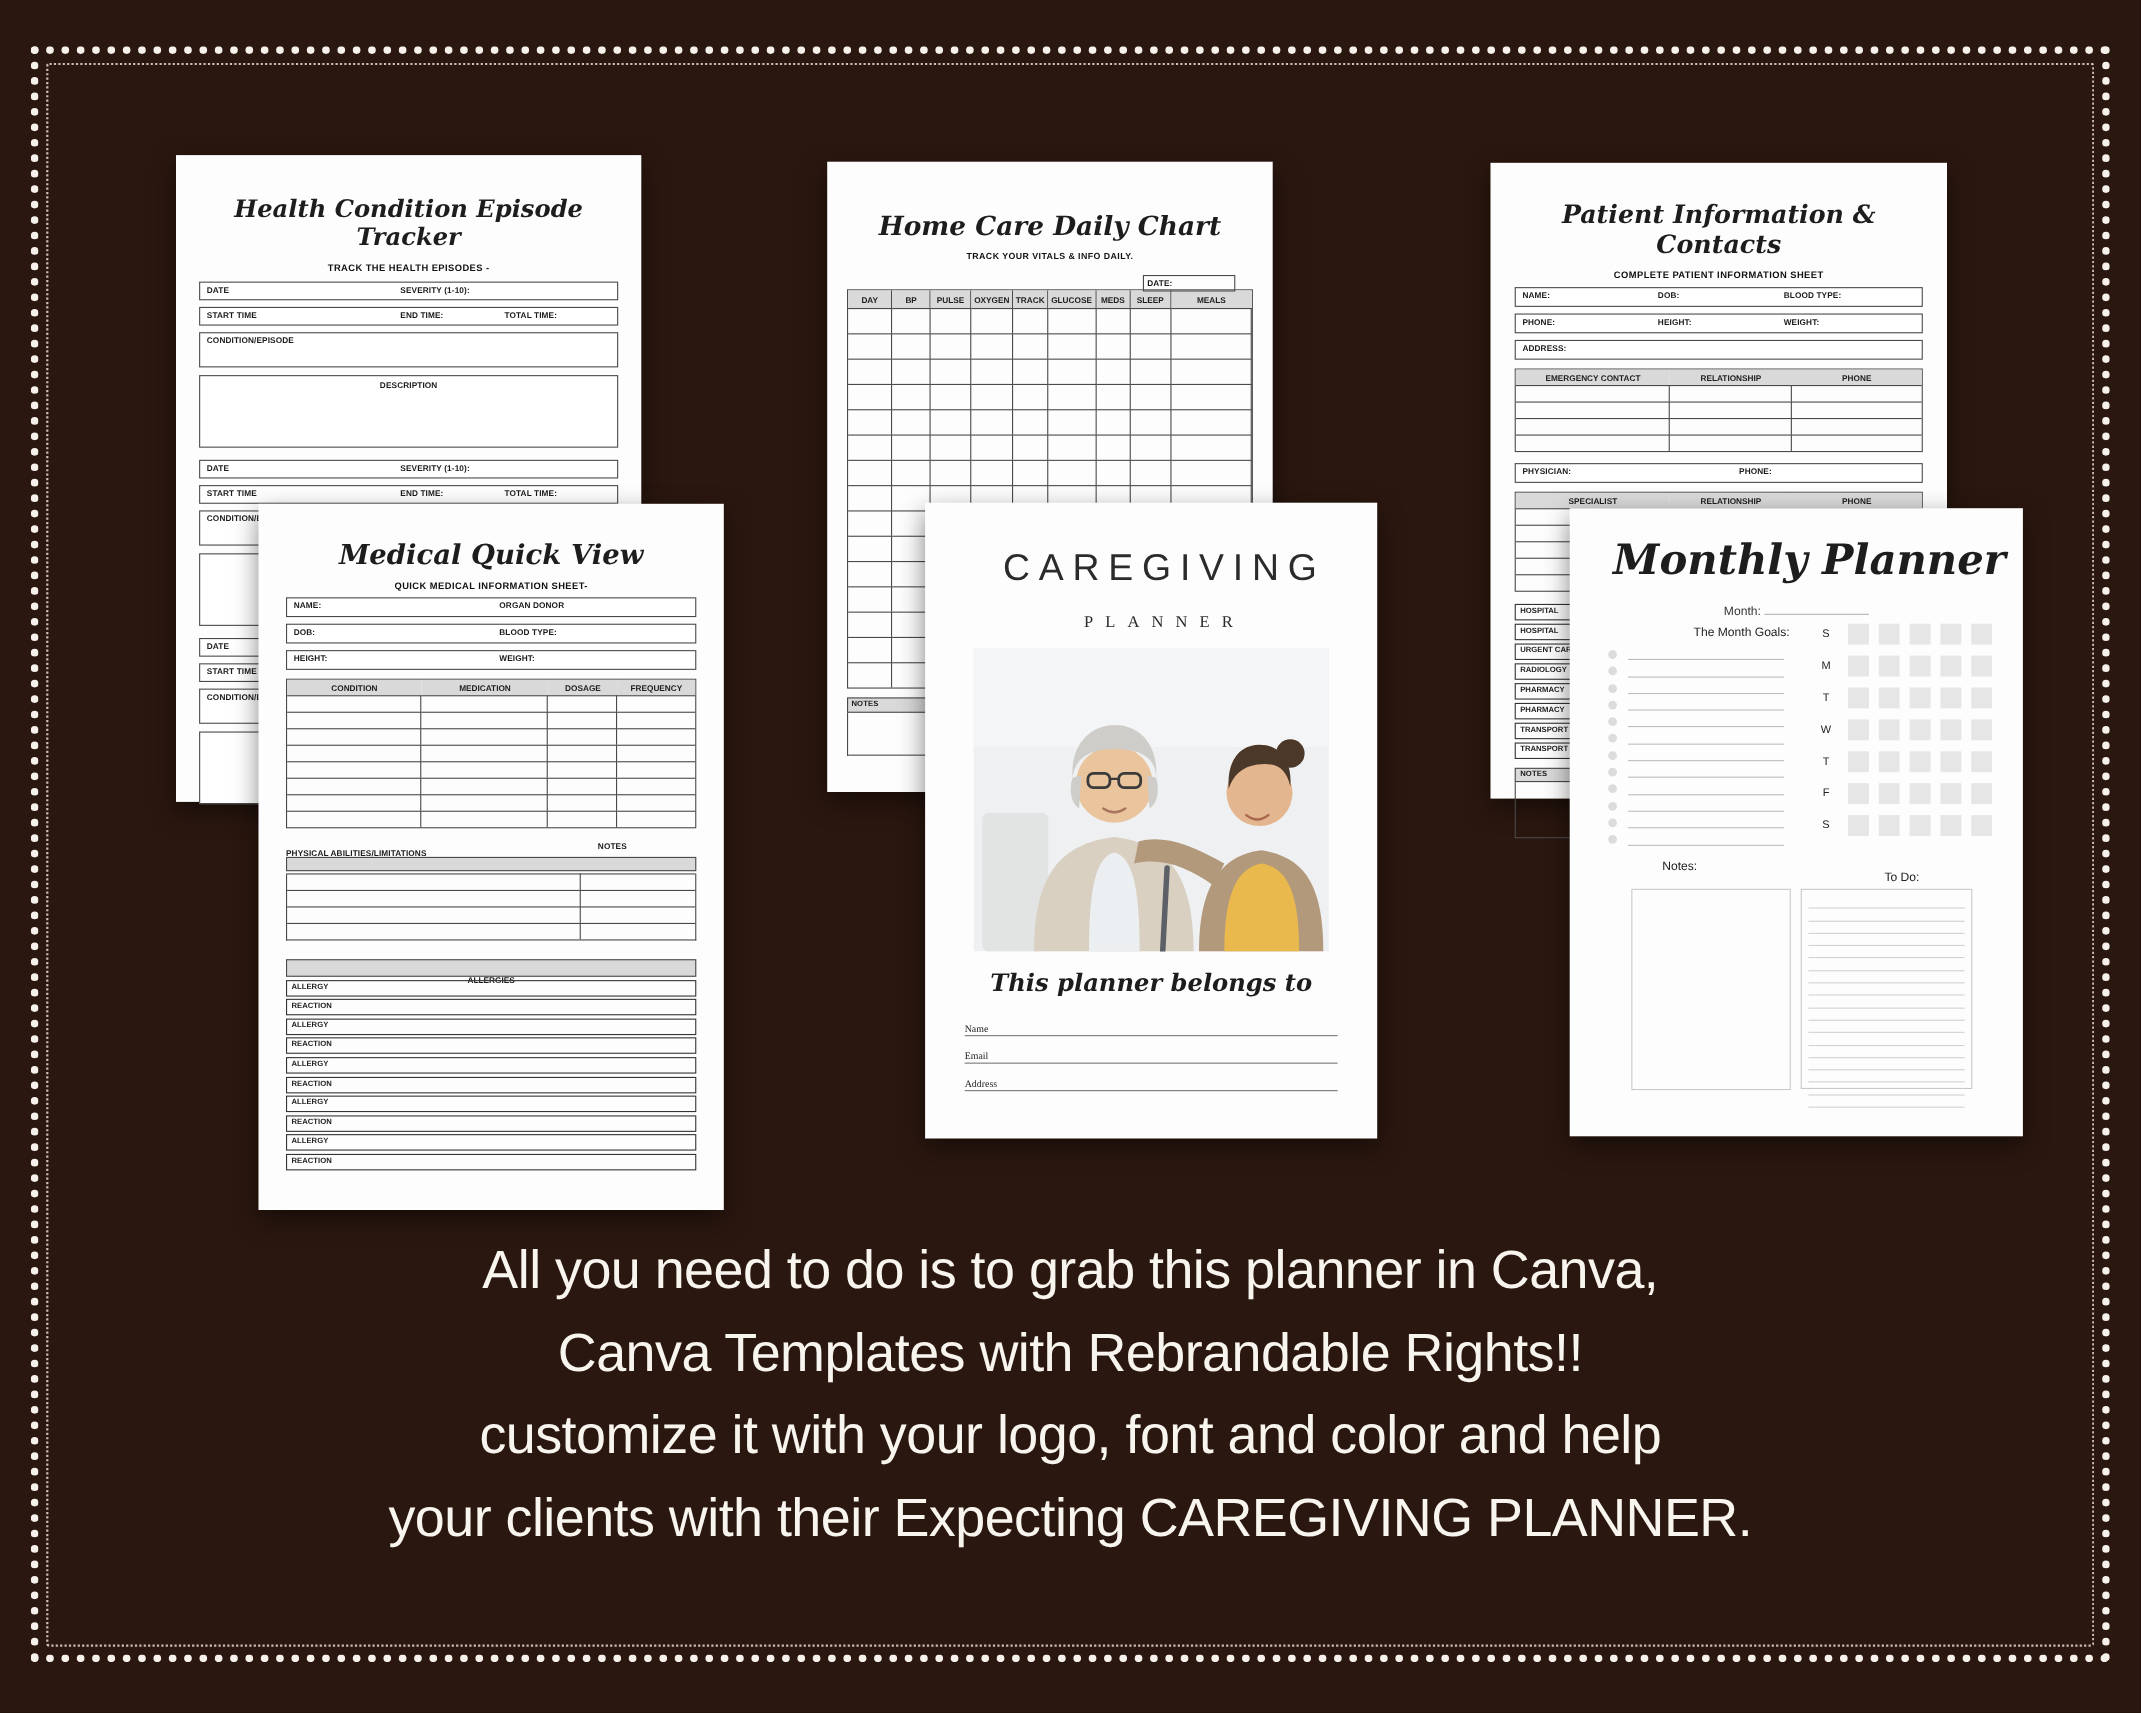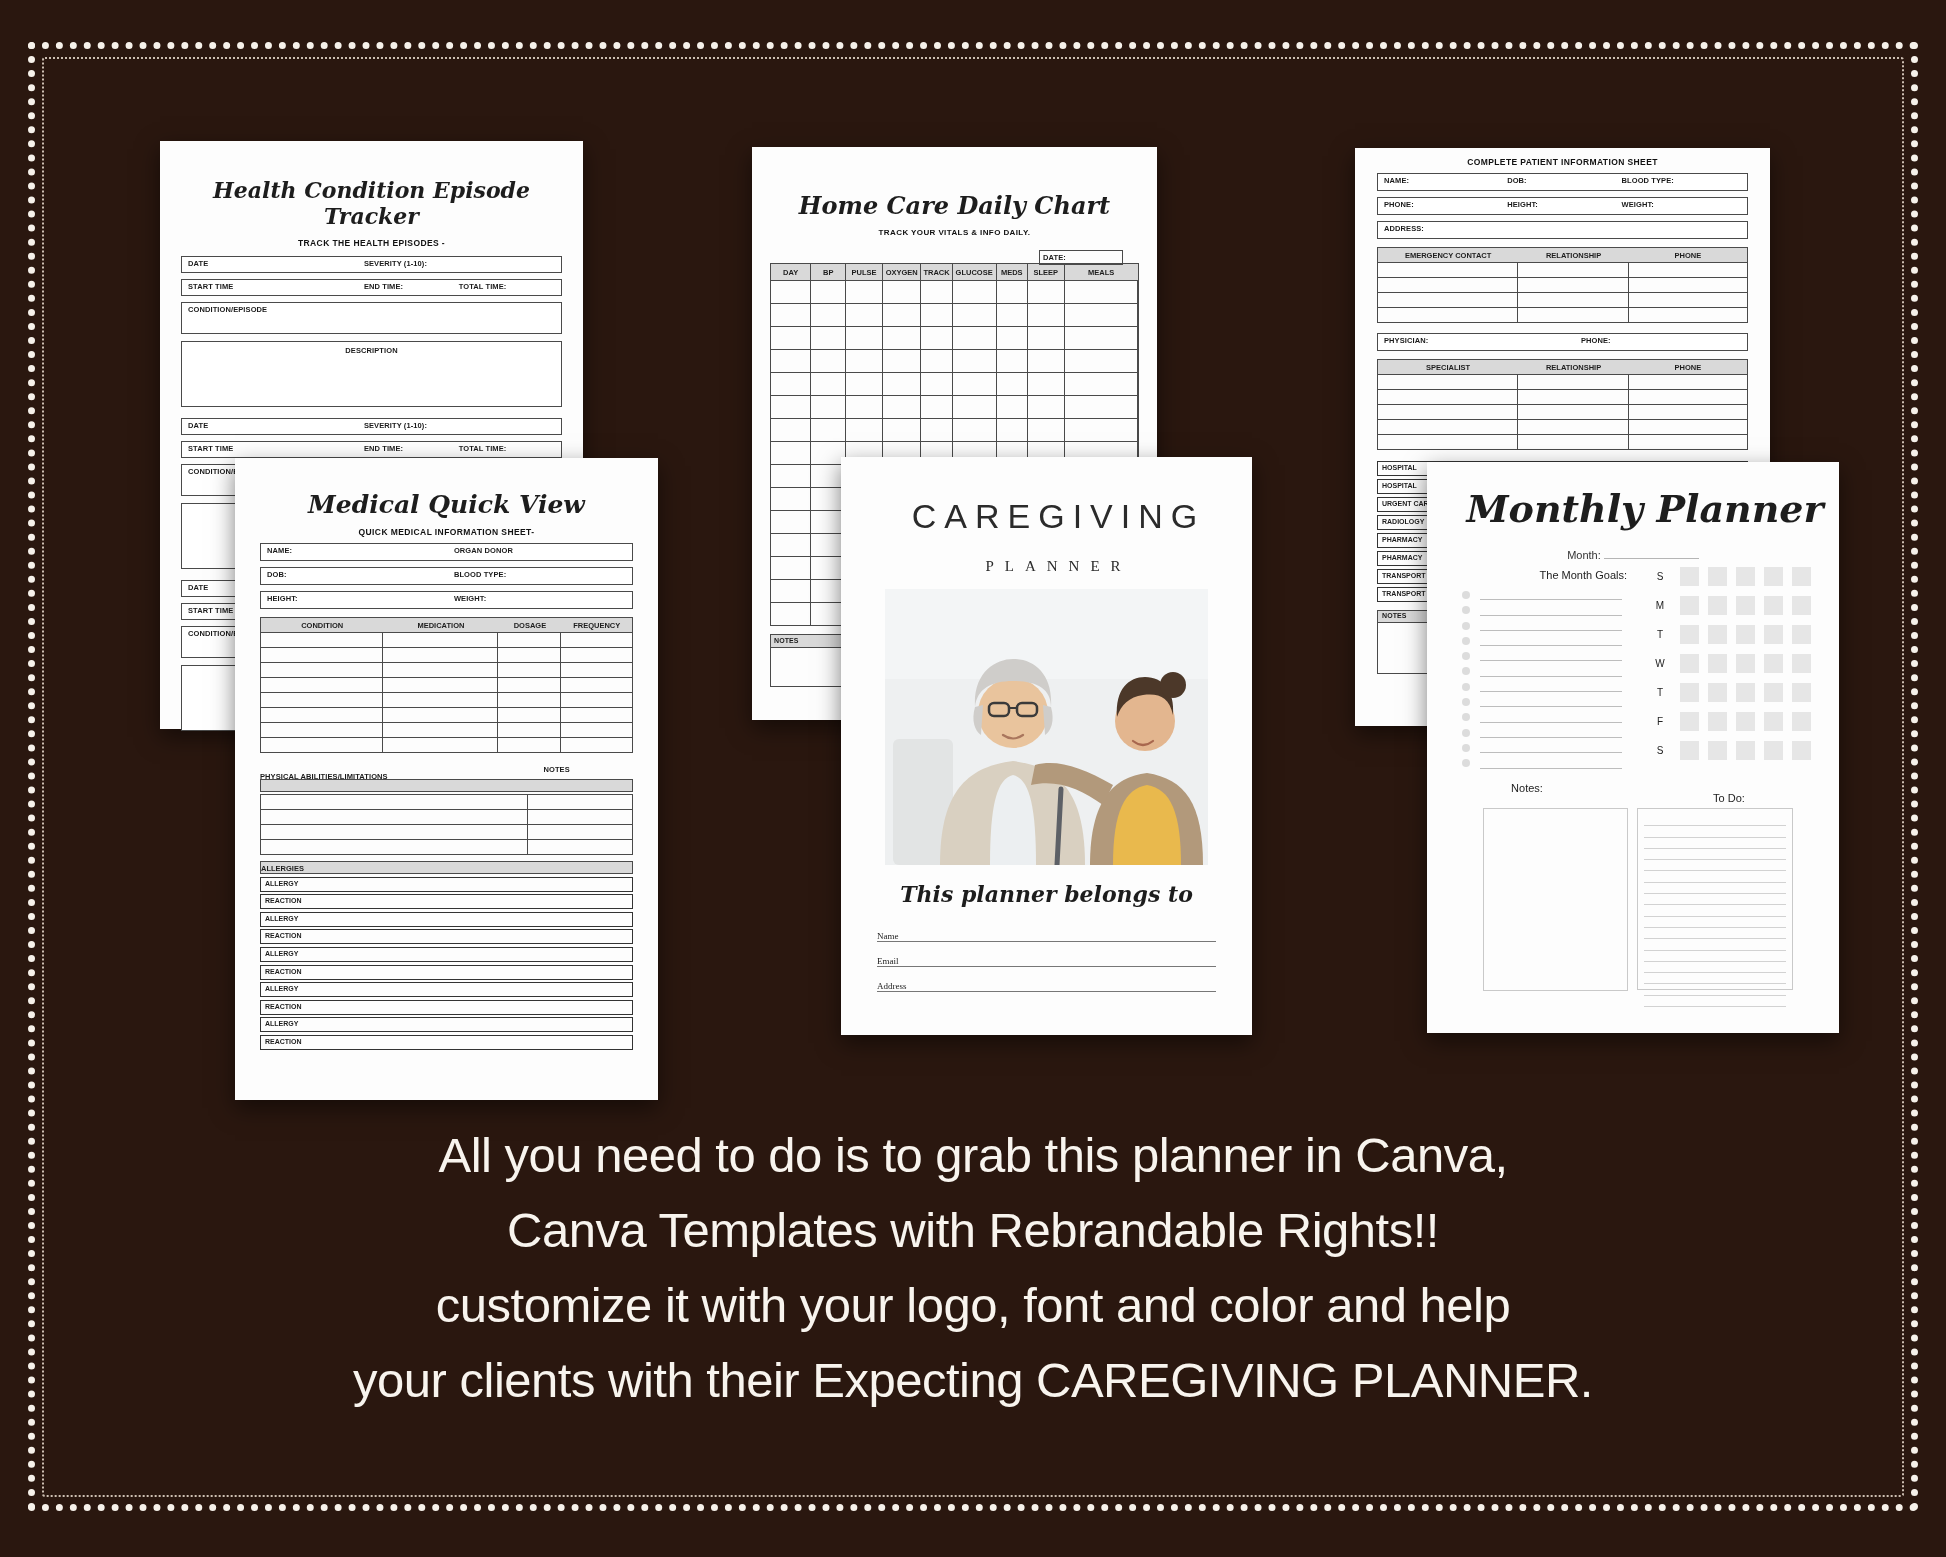--- a/index.html
+++ b/index.html
@@ -73,22 +73,22 @@
   .md-head .md-cell{background:#d9d9d9;font-size:7.5px;font-weight:700;text-align:center;padding:3px 0 2px;}
   .md-body .md-row .md-cell{height:14px;border-right:1px solid #4a4a4a;border-top:1px solid #4a4a4a;}
   .md-body .md-row .md-cell:last-child{border-right:none;}
   .phys-line{margin-top:12px;position:relative;height:10px;}
   .phys-line .n2{position:absolute;left:76%;}
   .phys-strip{margin-top:4px;height:11px;background:#d9d9d9;border:1px solid #4a4a4a;}
   .ph-table{border:1px solid #4a4a4a;border-top:none;margin-top:2px;}
   .ph-row{display:grid;grid-template-columns:72% 28%;}
   .ph-row .ph-cell{height:14px;border-right:1px solid #4a4a4a;border-top:1px solid #4a4a4a;}
   .ph-row .ph-cell:last-child{border-right:none;}
-  .al-head{margin-top:6px;height:13px;background:#d9d9d9;border:1px solid #4a4a4a;
-           text-align:left;font-size:7.5px;font-weight:700;padding-top:2px;box-sizing:border-box;}
+  .al-head{margin-top:17px;height:13px;background:#d9d9d9;border:1px solid #4a4a4a;
+           text-align:center;font-size:7.5px;font-weight:700;padding-top:14px;box-sizing:border-box;}
   .al-row{height:13px;border:1px solid #333;margin-top:2.6px;position:relative;}
   .al-row span{position:absolute;left:4px;top:2px;font-size:7px;font-weight:700;}
 
   
   .p-cover{left:841px;top:457px;width:411px;height:578px;z-index:2;box-sizing:border-box;}
   .cov-title{margin-top:40px;text-align:center;font-size:34px;letter-spacing:8px;color:#2b2b2b;font-weight:400;}
   .cov-sub{margin-top:22px;text-align:center;font-family:"Liberation Serif", serif;font-size:15px;
            letter-spacing:11px;color:#2b2b2b;}
   .cov-photo{position:absolute;left:44px;top:132px;width:323px;height:276px;}
   .cov-belongs{position:absolute;top:424px;left:0;right:0;text-align:center;
@@ -372,20 +372,21 @@
         </div>
         </div>
     </div>
     <div class="hc-notes-h box">
       <span class="lbl">NOTES</span>
     </div>
     <div class="hc-notes-box"></div>
   </section>
 
   <section class="page p-patient">
+    <h2 class="script">Patient Information &amp; Contacts</h2>
     <div class="subtt">COMPLETE PATIENT INFORMATION SHEET</div>
     <div class="box row16">
       <span class="lbl abs" style="left:6px">NAME:</span>
       <span class="lbl abs" style="left:35%">DOB:</span>
       <span class="lbl abs" style="left:66%">BLOOD TYPE:</span>
     </div>
     <div class="box row16">
       <span class="lbl abs" style="left:6px">PHONE:</span>
       <span class="lbl abs" style="left:35%">HEIGHT:</span>
       <span class="lbl abs" style="left:66%">WEIGHT:</span>

